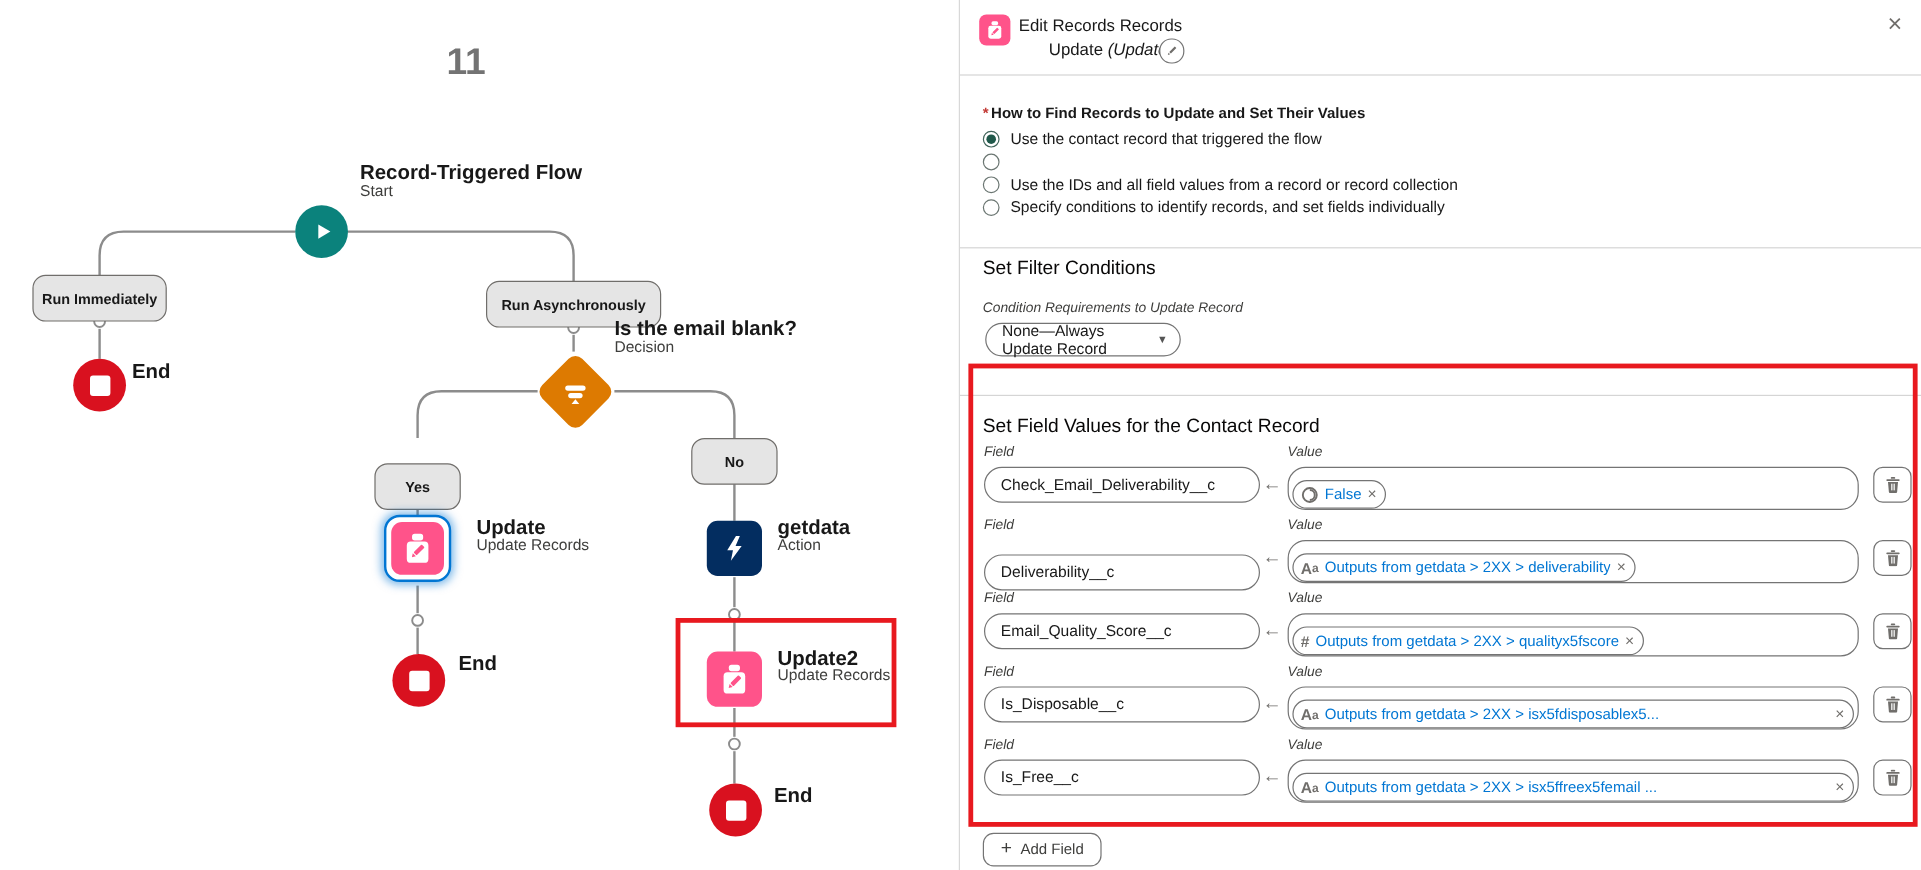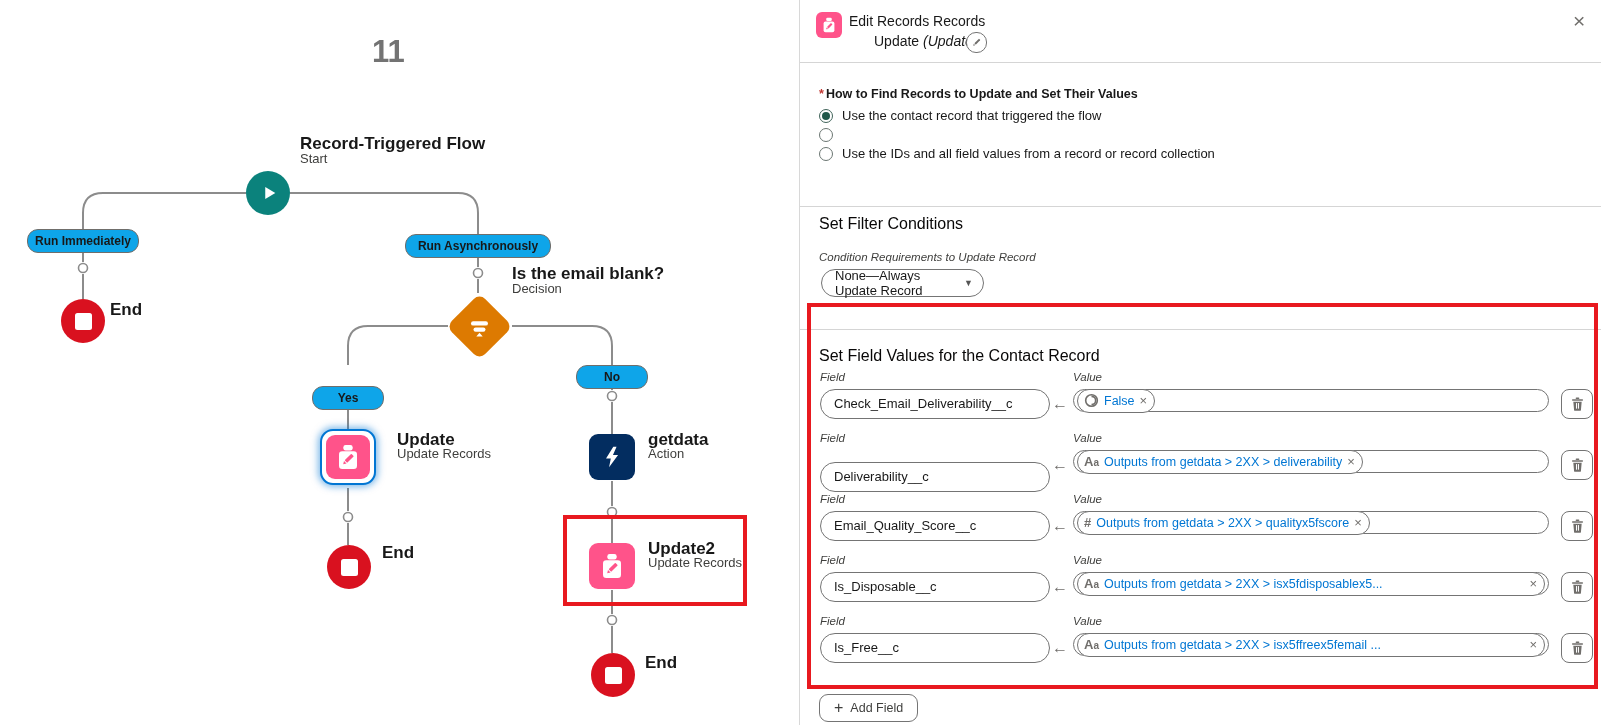--- a/index.html
+++ b/index.html
@@ -5,21 +5,21 @@
   * { margin:0; padding:0; box-sizing:border-box; }
   body { background:#fff; font-family:"Liberation Sans", sans-serif; }
   #app { position:relative; width:1601px; height:725px; background:#fff; overflow:hidden; }
   .abs { position:absolute; }
 
   
   #canvas { left:0; top:0; width:799px; height:725px; }
   .annot-num { left:372px; top:34px; font-size:31px; font-weight:700; color:#737373; }
   .node-title { font-size:17px; font-weight:700; color:#181818; white-space:nowrap; }
   .node-sub { font-size:13px; color:#3e3e3c; white-space:nowrap; }
-  .branch-pill { height:24px; border:1px solid #706e6b; border-radius:11px; background:#0ea5e9;
+  .branch-pill { height:39px; border:1px solid #706e6b; border-radius:11px; background:#e5e5e5;
       display:flex; align-items:center; justify-content:center;
       font-size:12px; font-weight:700; color:#181818; }
   .start-circle { width:44px; height:44px; border-radius:50%; background:#0b827c;
       display:flex; align-items:center; justify-content:center; }
   .end-circle { width:44px; height:44px; border-radius:50%; background:#d9111f;
       display:flex; align-items:center; justify-content:center; }
   .end-square { width:17px; height:17px; background:#fff; border-radius:2.5px; }
   .diamond { width:47px; height:47px; background:#dd7a01; border-radius:8px; transform:rotate(45deg);
       display:flex; align-items:center; justify-content:center; }
   .diamond-inner { transform:rotate(-45deg); display:flex; }
@@ -54,21 +54,21 @@
 
   .sec-head { font-size:16px; color:#080707; }
   .small-lbl { font-size:11.5px; color:#3e3e3c;font-style:italic; }
   .input-box { border:1px solid #747474; border-radius:15px; background:#fff; font-size:13px; color:#181818; }
   .dd-box { left:21px; top:269px; width:163px; height:28px; display:flex; align-items:center;
       padding:0 10px 0 13px; cursor:pointer; }
   .dd-box .txt { flex:1; }
   .dd-caret { font-size:9px; color:#555; }
 
   .field-box { width:230px; height:30px; line-height:28px; padding-left:13px; }
-  .value-box { width:476px; height:23px; display:flex; align-items:center; padding:0 3px; }
+  .value-box { width:476px; height:36px; display:flex; align-items:flex-end; padding:0 3px; }
   .arrow { font-size:16px; color:#706e6b; }
   .pill { border:1px solid #747474; border-radius:12px; height:24px; background:#fff;
       display:flex; align-items:center; gap:5px; padding:0 7px 0 6px; cursor:pointer; max-width:100%; }
   .pill .ptxt { font-size:12.5px; color:#0176d3; white-space:nowrap; overflow:hidden; text-overflow:clip; }
   .pill .px { font-size:13px; color:#706e6b; line-height:12px; cursor:pointer; }
   .pill.stretch { width:100%; }
   .pill.stretch .ptxt { flex:1; }
   .pill-ico { color:#706e6b; font-weight:700; font-size:12px; display:flex; align-items:flex-end; line-height:1; }
   .pill-ico .big { font-size:13px; } .pill-ico .sml { font-size:10px; }
   .trash-btn { width:32px; height:30px; border:1px solid #747474; border-radius:8px; background:#fff;
@@ -231,20 +231,24 @@
         </span>
       <span class="radio-lbl">Use the contact record that triggered the flow</span>
     </div>
     <div class="abs radio-row" style="top:125px">
       <span class="radio-circ"></span>
     </div>
     <div class="abs radio-row" style="top:144px">
       <span class="radio-circ"></span>
       <span class="radio-lbl">Use the IDs and all field values from a record or record collection</span>
     </div>
+    <div class="abs radio-row" style="top:163px">
+      <span class="radio-circ"></span>
+      <span class="radio-lbl">Specify conditions to identify records, and set fields individually</span>
+    </div>
 
     <div class="divider" style="top:206px"></div>
 
     <div class="abs sec-head" style="left:19px;top:215px">Set Filter Conditions</div>
     <div class="abs small-lbl" style="left:19px;top:251px">Condition Requirements to Update Record</div>
     <div class="abs input-box dd-box">
       <span class="txt">None—Always Update Record</span>
       <span class="dd-caret">▼</span>
     </div>
 

